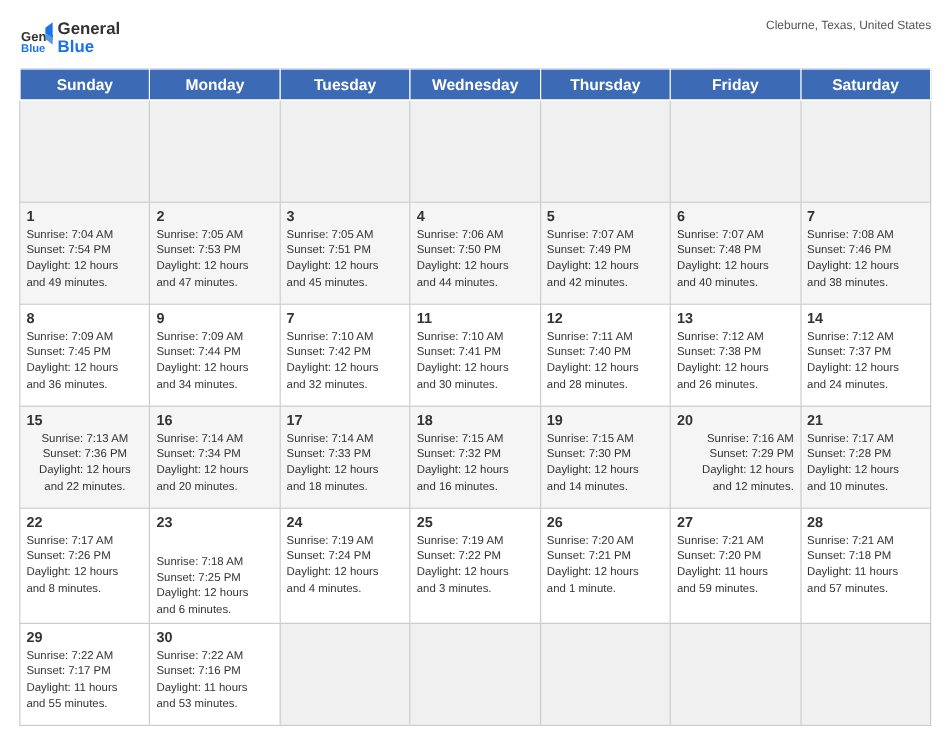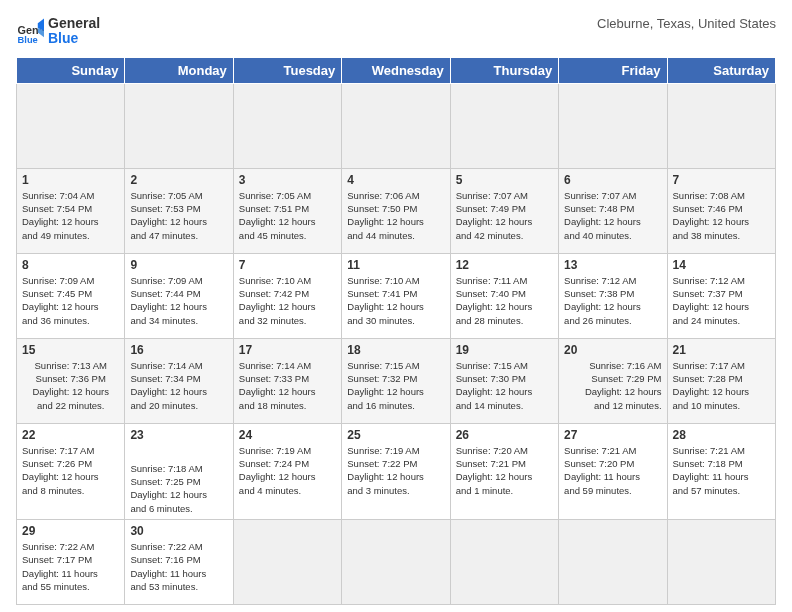--- a/index.html
+++ b/index.html
@@ -34,33 +34,33 @@
     }
     .title-block {
       text-align: right;
     }
     .month-title {
       font-size: 30px;
       font-weight: normal;
       color: #333;
     }
     .location {
-      font-size: 13px;
+      font-size: 10px;
       color: #555;
     }
     .calendar {
       flex: 1;
       border-collapse: collapse;
       width: 100%;
       table-layout: fixed;
     }
     .calendar th {
       background-color: #3d6ab5;
       color: #fff;
-      text-align: right;
+      text-align: center;
       padding: 5px 6px;
       font-size: 13px;
       border: 1px solid #fff;
     }
     .calendar td {
       border: 1px solid #ccc;
       vertical-align: top;
       padding: 4px 5px;
       font-size: 10px;
       color: #333;

